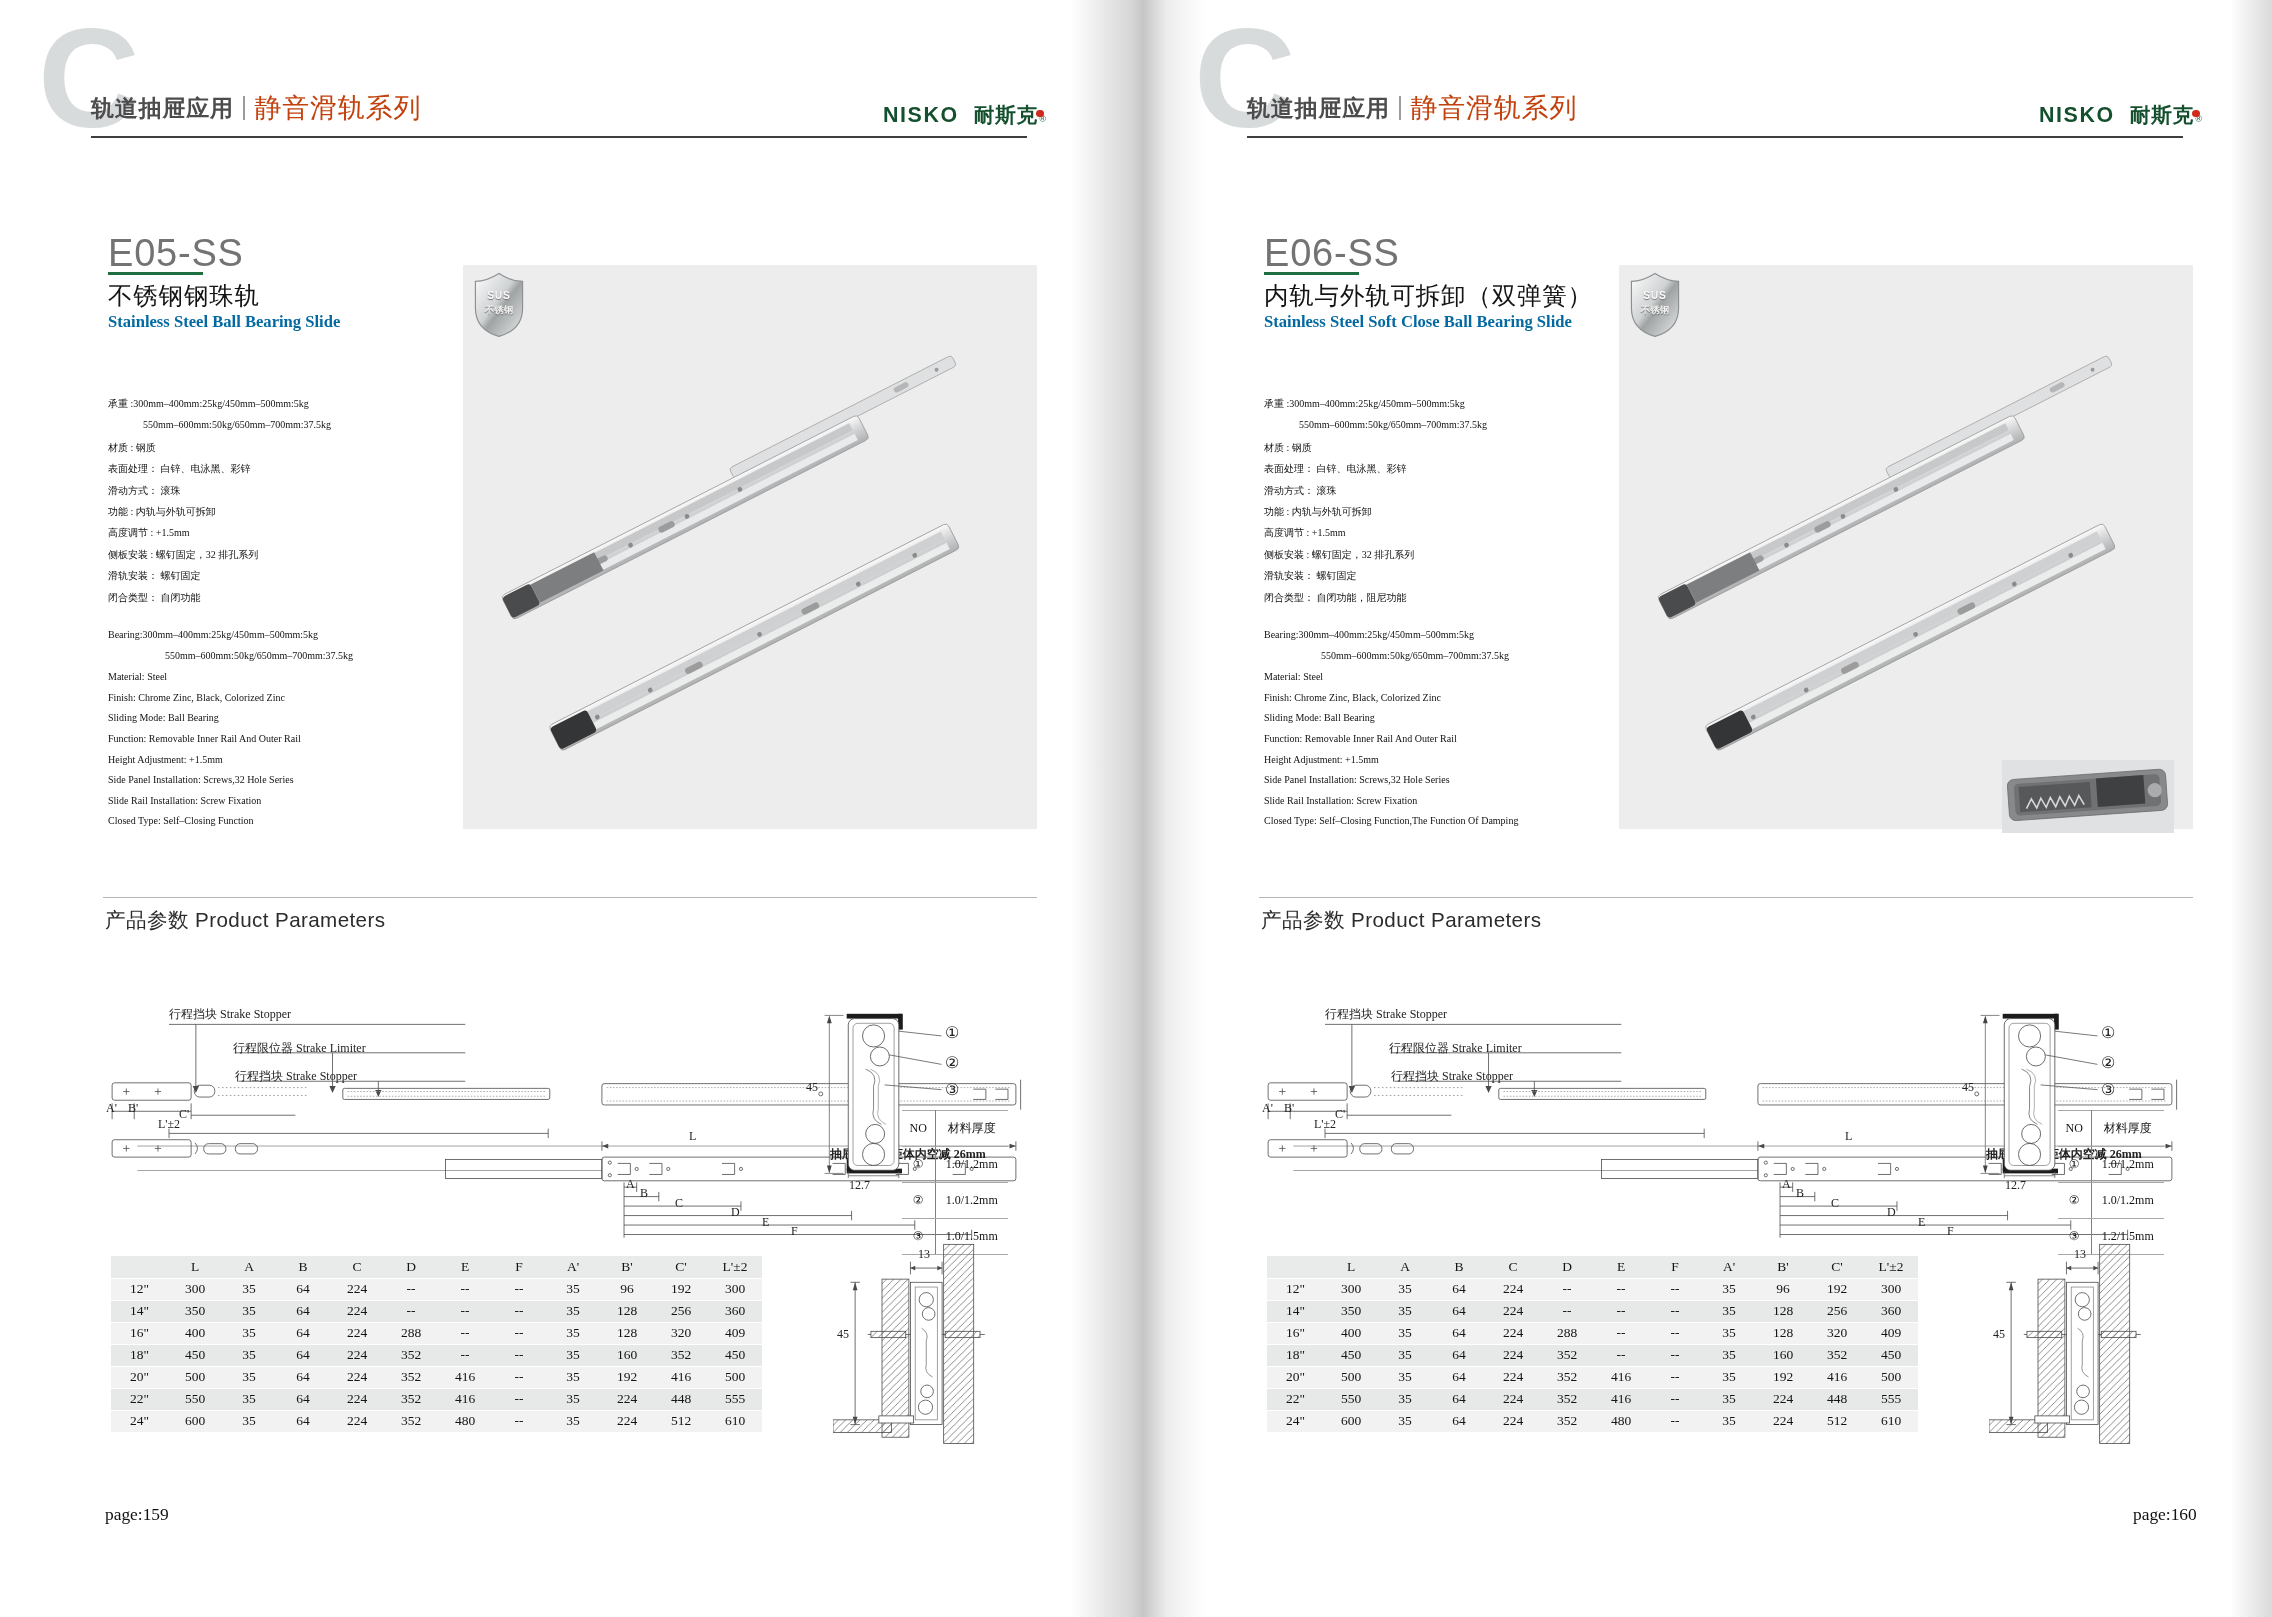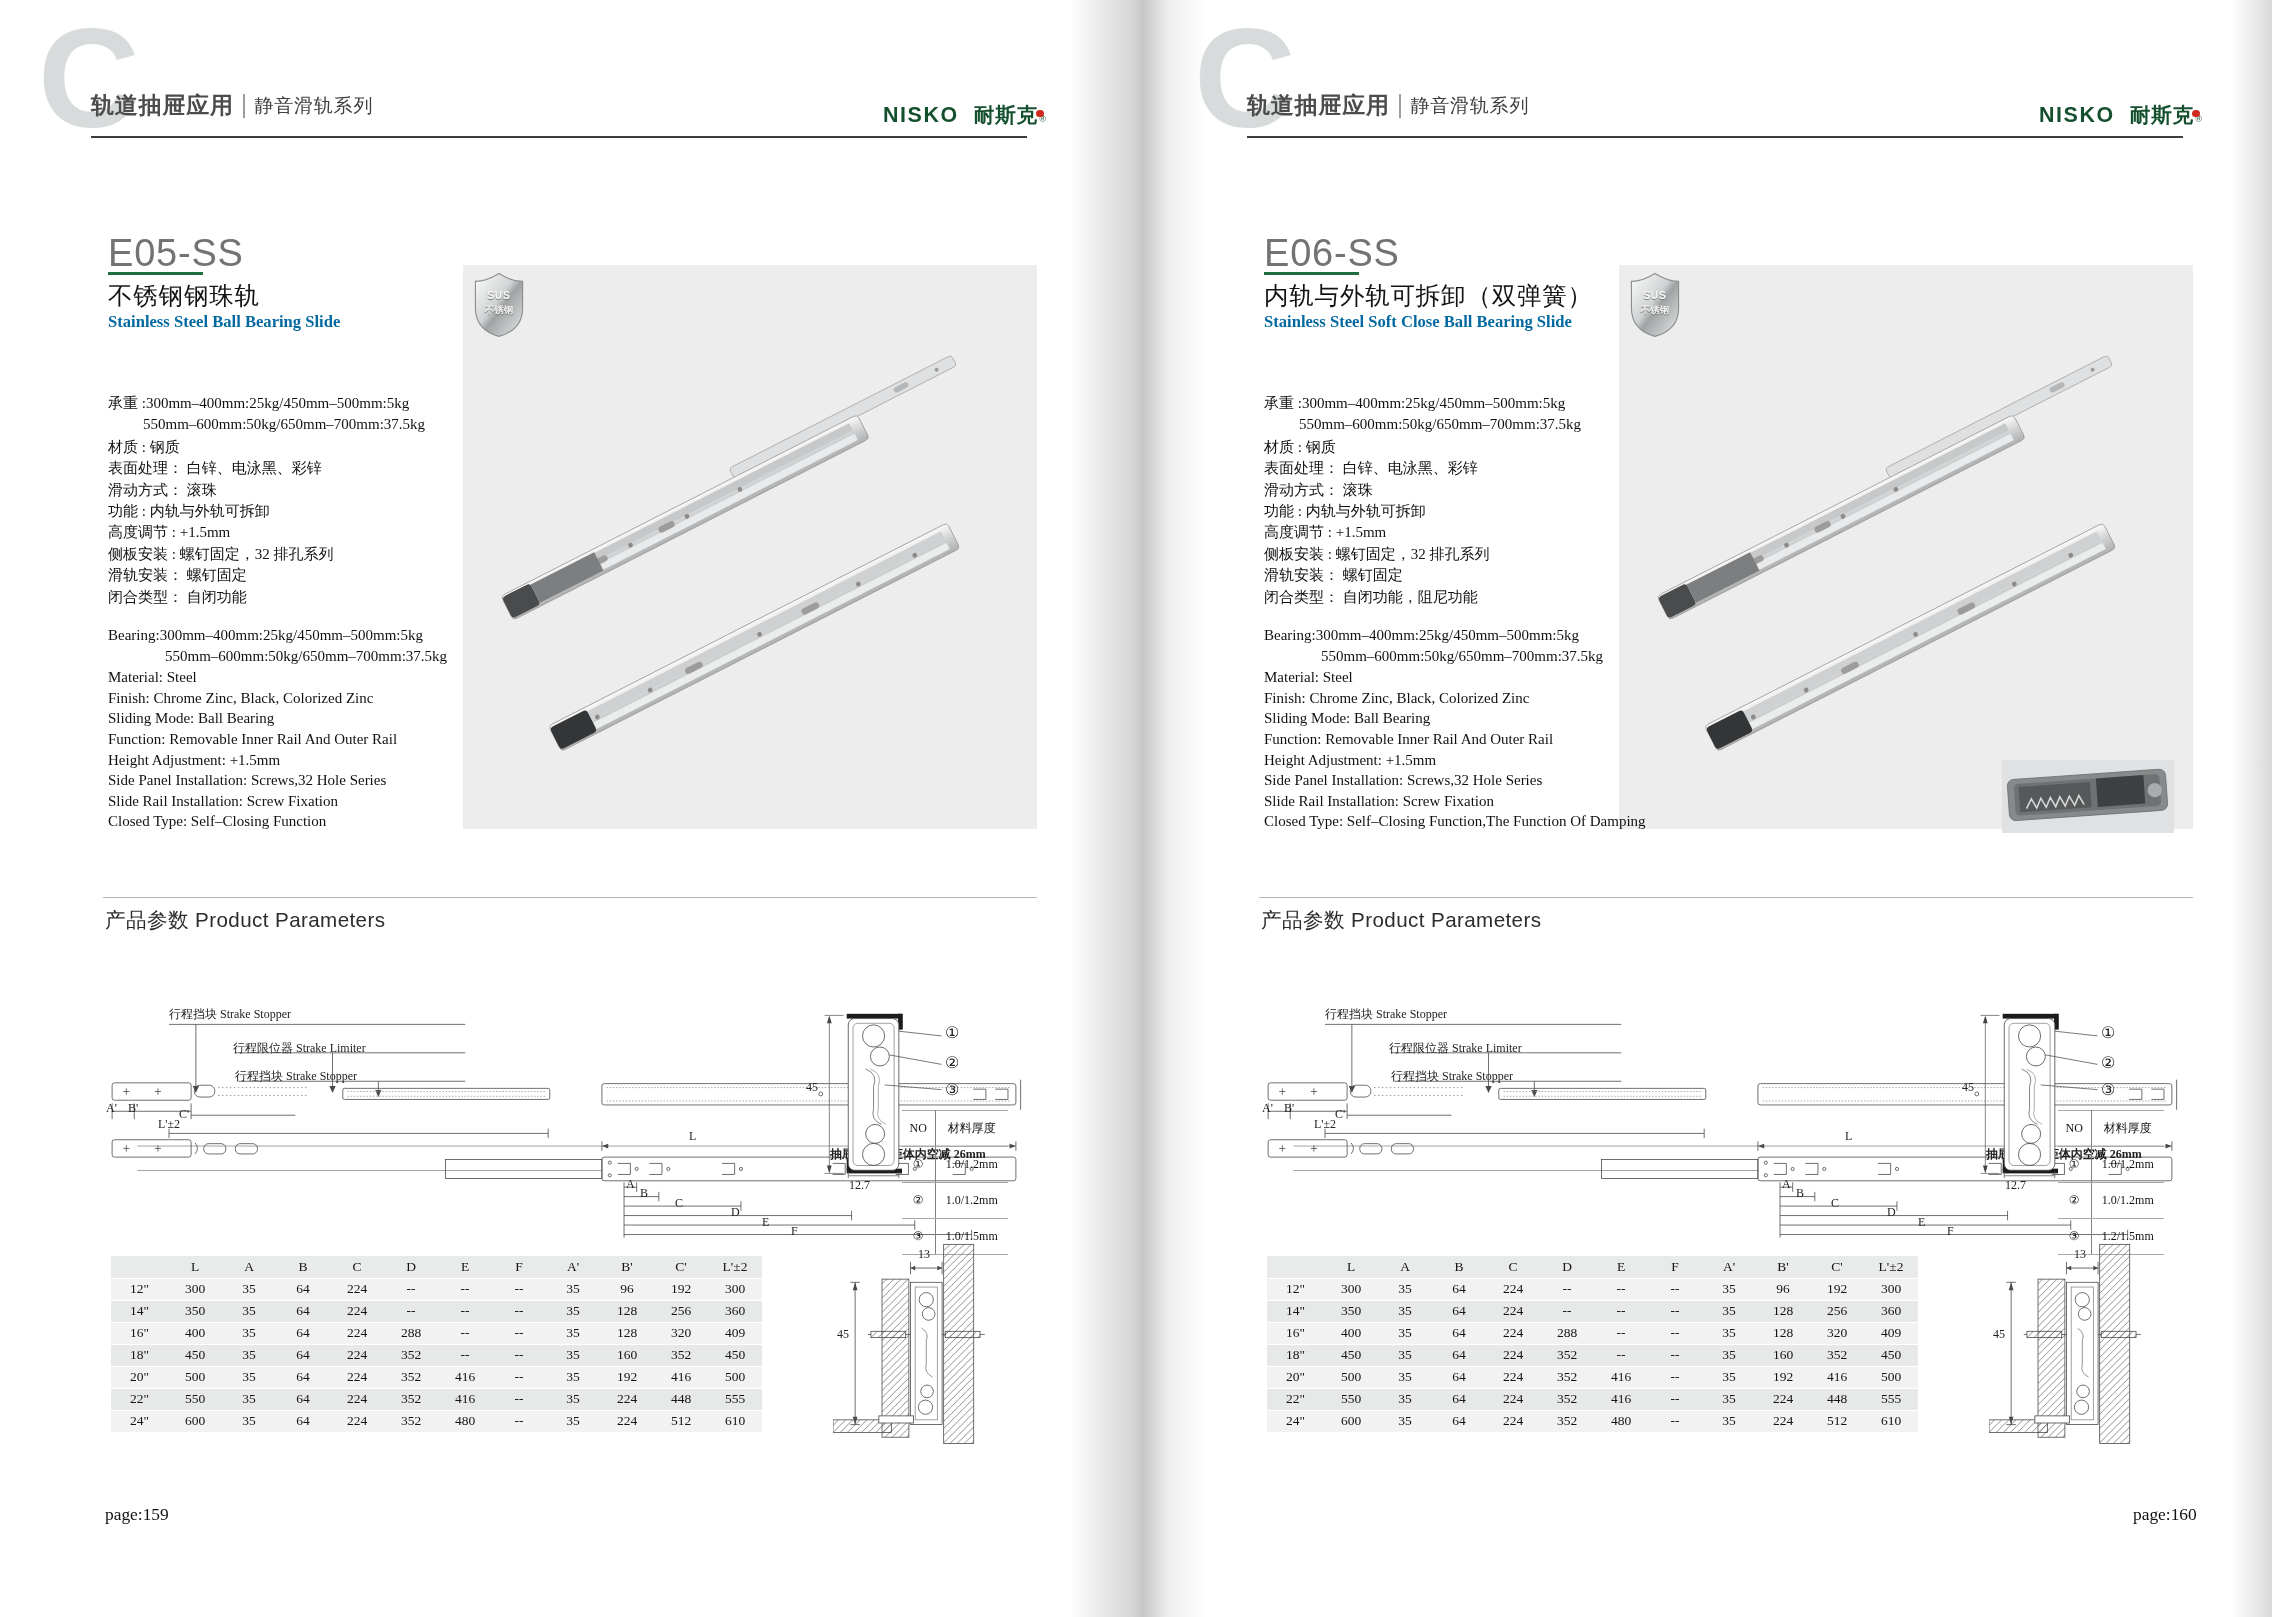--- a/index.html
+++ b/index.html
@@ -8,21 +8,21 @@
   .page{position:absolute;top:0;width:1116px;height:1618px;background:#fff;}
   .pg-left{left:0;}
   .pg-right{left:1156px;}
   .page *{box-sizing:border-box;}
 
   
   .wm-c{position:absolute;left:38px;top:8px;font-size:141px;font-weight:bold;color:#d8dbdc;line-height:1;}
   .hdr-title{position:absolute;left:91px;top:90px;display:flex;align-items:center;white-space:nowrap;}
   .t-bold{font-size:23px;font-weight:bold;color:#4c4c4c;letter-spacing:0.8px;}
   .t-sep{width:1.6px;height:24px;background:#9c9c9c;margin:0 9.5px;}
-  .t-light{font-size:19px;color:#404040;letter-spacing:0.8px;}
+  .t-light{font-size:27px;color:#c2410c;letter-spacing:0.8px;}
   .hdr-rule{position:absolute;left:91px;top:136px;width:936px;height:1.6px;background:#3e3e3e;}
   .logo{position:absolute;left:883px;top:101px;display:flex;align-items:baseline;white-space:nowrap;}
   .logo-en{position:relative;font-size:21.4px;font-weight:bold;color:#15502e;letter-spacing:1.6px;}
   .logo-dot{position:absolute;right:2.4px;top:8.7px;width:7.1px;height:7.1px;border-radius:50%;background:#cf2a1d;}
   .logo-cn{font-size:20.6px;font-weight:bold;color:#15502e;margin-left:15px;letter-spacing:0.8px;}
   .logo-reg{font-size:8.7px;color:#15502e;vertical-align:super;margin-left:1.6px;}
 
   
   .prod-code{position:absolute;left:108px;top:232px;font-size:38px;color:#737373;letter-spacing:0.8px;}
   .prod-underline{position:absolute;left:108px;top:272px;width:95px;height:3.2px;background:#1d6f42;}
@@ -34,21 +34,21 @@
   .photo svg.photo-svg{position:absolute;left:0;top:0;}
   .badge{position:absolute;left:473px;top:272px;width:52px;height:66px;}
   .badge svg{position:absolute;left:0;top:0;}
   .badge-l1{position:absolute;left:0;right:0;top:18px;text-align:center;font-size:10.3px;font-weight:bold;
             color:#fafafa;text-shadow:0 0.8px 0.8px #777;letter-spacing:0.8px;}
   .badge-l2{position:absolute;left:0;right:0;top:32px;text-align:center;font-size:9.5px;font-weight:bold;
             color:#f1f1f1;text-shadow:0 0.8px 0.8px #6b6b6b;}
   .inset{position:absolute;left:846px;top:760px;width:172px;height:73px;background:#e2e3e4;}
 
   
-  .specs{position:absolute;width:380px;font-family:"Liberation Serif",serif;font-size:15px;color:#111;white-space:nowrap;}
+  .specs{position:absolute;width:380px;font-family:"Liberation Serif",serif;font-size:10px;color:#111;white-space:nowrap;}
   .specs-cn{left:108px;top:393px;}
   .specs-en{left:108px;top:625px;}
   .specs-cn .sl{height:21.4px;line-height:21.4px;}
   .specs-en .sl{height:20.6px;line-height:20.6px;}
   .specs-cn .indent{padding-left:35px;}
   .specs-en .indent{padding-left:57px;}
   .specs .gap{margin-top:1px;}
 
   
   .params-rule{position:absolute;left:103px;top:897px;width:934px;height:0.8px;background:#b5b5b5;}

